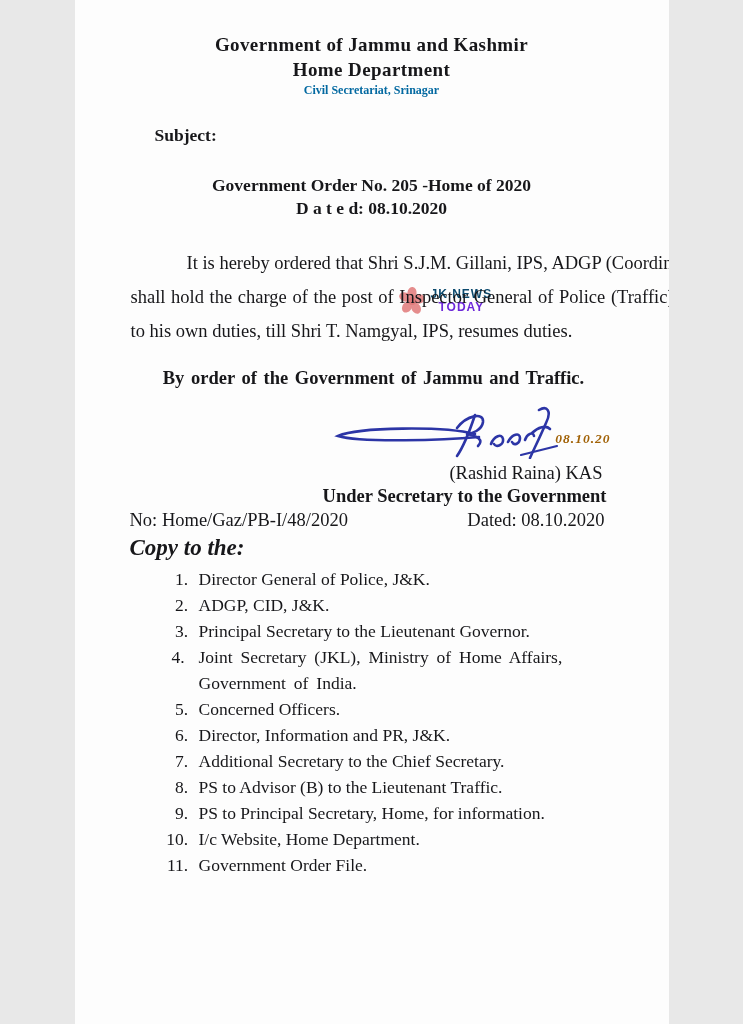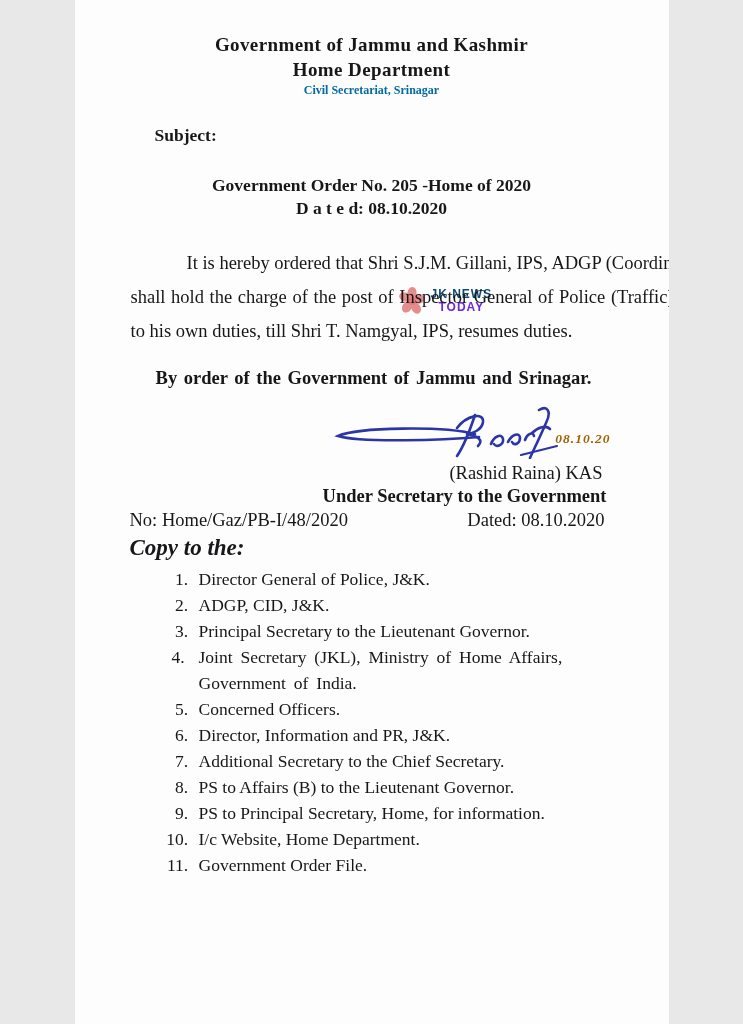--- a/index.html
+++ b/index.html
@@ -114,21 +114,21 @@
           </g>
         </svg>
         <div class="wm-txt">
           <div class="wm-l1" style="color: #0c4a6e;">JK NEWS</div>
           <div class="wm-l2" style="color: #6d28d9;">TODAY</div>
         </div>
       </div>
       <p class="para">It is hereby ordered that Shri S.J.M. Gillani, IPS, ADGP (Coordination), J&amp;K, shall hold the charge of the post of Inspector General of Police (Traffic), in addition to his own duties, till Shri T. Namgyal, IPS, resumes duties.</p>
     </div>
 
-    <div class="byorder">By order of the Government of Jammu and Srinagar.</div>
+    <div class="byorder">By order of the Government of Jammu and Traffic.</div>
 
     <div class="sigarea">
       <div class="sig-inner">
         <svg width="228" height="56" viewBox="0 0 228 56" fill="none" stroke="#2c35a6" stroke-width="2.6" stroke-linecap="round">
           <path d="M142,31 C110,23 26,24 5,33 C28,40 112,37 146,34"></path>
           <path d="M142,12 C137,27 131,43 124,53"></path>
           <path d="M124,25 C134,12 151,9 150,19 C149,27 139,31 133,31 C145,33 151,37 145,43"></path>
           <path d="M158,41 C161,33 169,30 170,36 C171,42 163,45 161,41"></path>
           <path d="M175,39 C179,31 187,29 187,35 C187,41 181,43 179,39"></path>
           <path d="M192,37 C194,31 200,28 201,33"></path>
@@ -149,20 +149,20 @@
 
     <div class="copyto">Copy to the:</div>
     <ol class="copylist">
       <li>Director General of Police, J&amp;K.</li>
       <li>ADGP, CID, J&amp;K.</li>
       <li>Principal Secretary to the Lieutenant Governor.</li>
       <li class="wide">Joint Secretary (JKL), Ministry of Home Affairs, Government of India.</li>
       <li>Concerned Officers.</li>
       <li>Director, Information and PR, J&amp;K.</li>
       <li>Additional Secretary to the Chief Secretary.</li>
-      <li>PS to Affairs (B) to the Lieutenant Governor.</li>
+      <li>PS to Advisor (B) to the Lieutenant Traffic.</li>
       <li>PS to Principal Secretary, Home, for information.</li>
       <li>I/c Website, Home Department.</li>
       <li>Government Order File.</li>
     </ol>
 
   </div>
 </div>
 
 </body></html>

